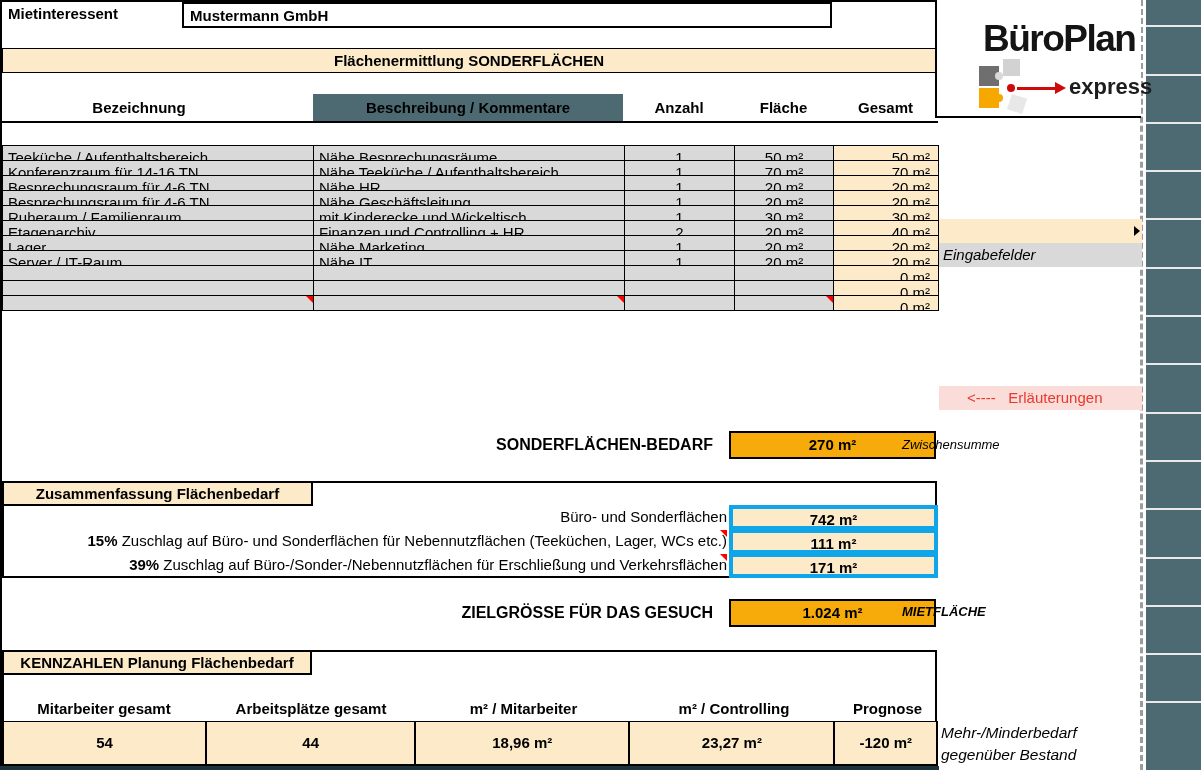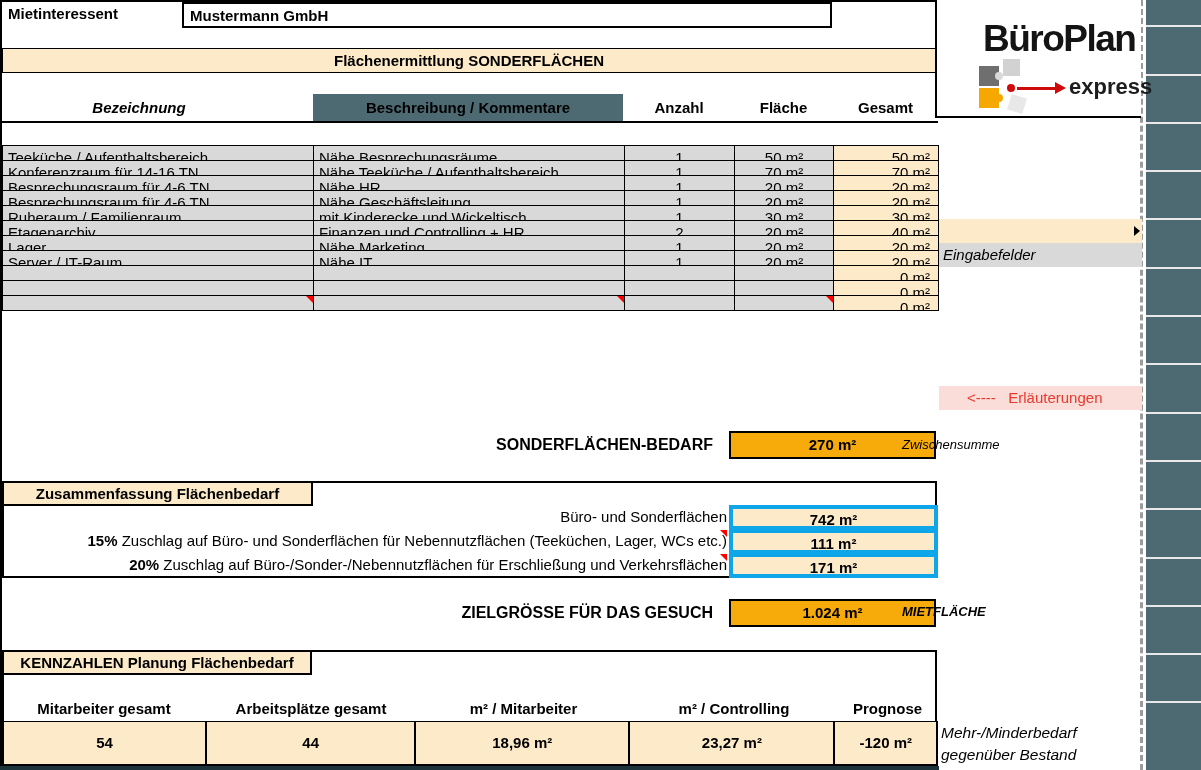--- a/index.html
+++ b/index.html
@@ -44,21 +44,21 @@
   .logo-head{position:absolute;left:118px;top:82px;width:0;height:0;
     border-left:11px solid #cf0a0a;border-top:6px solid transparent;border-bottom:6px solid transparent;}
   .logo-tagline{position:absolute;left:132px;top:74px;font-size:22px;font-weight:bold;color:#1d1d1d;}
 
   
   .title-band{left:2px;top:48px;width:934px;height:25px;background:var(--tan);border:1px solid #000;
     text-align:center;font-weight:bold;font-size:15px;line-height:23px;}
 
   
   .colhead{top:94px;height:28px;font-weight:bold;font-size:15px;text-align:center;line-height:28px;}
-  .ch-bez{left:2px;width:274px;font-style:italic;}
+  .ch-bez{left:2px;width:274px;}
   .ch-besch{left:313px;width:310px;background:var(--teal);color:#000;}
   .ch-anz{left:624px;width:110px;}
   .ch-fla{left:734px;width:99px;}
   .ch-ges{left:833px;width:105px;}
 
   
   .stable{left:2px;top:145px;width:937px;border-top:1px solid #000;border-left:1px solid #000;}
   .trow{display:flex;height:15px;}
   .tcell{border-right:1px solid #000;border-bottom:1px solid #000;background:var(--gray);
     font-size:15px;line-height:23px;position:relative;overflow:hidden;white-space:nowrap;}
@@ -398,21 +398,21 @@
         <div class="slabel"><b></b><span>Büro- und Sonderflächen</span></div>
 
         <div class="svalue">742 m²</div>
       </div>
       <div class="srow" data-index="1">
         <div class="slabel"><b>15%</b><span> Zuschlag auf Büro- und Sonderflächen für Nebennutzflächen (Teeküchen, Lager, WCs etc.)</span></div>
         <i class="corner-marker"></i>
         <div class="svalue">111 m²</div>
       </div>
       <div class="srow" data-index="2">
-        <div class="slabel"><b>20%</b><span> Zuschlag auf Büro-/Sonder-/Nebennutzflächen für Erschließung und Verkehrsflächen</span></div>
+        <div class="slabel"><b>39%</b><span> Zuschlag auf Büro-/Sonder-/Nebennutzflächen für Erschließung und Verkehrsflächen</span></div>
         <i class="corner-marker"></i>
         <div class="svalue">171 m²</div>
       </div>
     </div>
 
   <div class="abs big-label lab-target">ZIELGRÖSSE FÜR DAS GESUCH</div>
   <div class="abs orange-box box-target">1.024 m²</div>
   <div class="abs note-italic note-target">MIETFLÄCHE</div>
 
   <div class="abs kenn-outer"></div>

